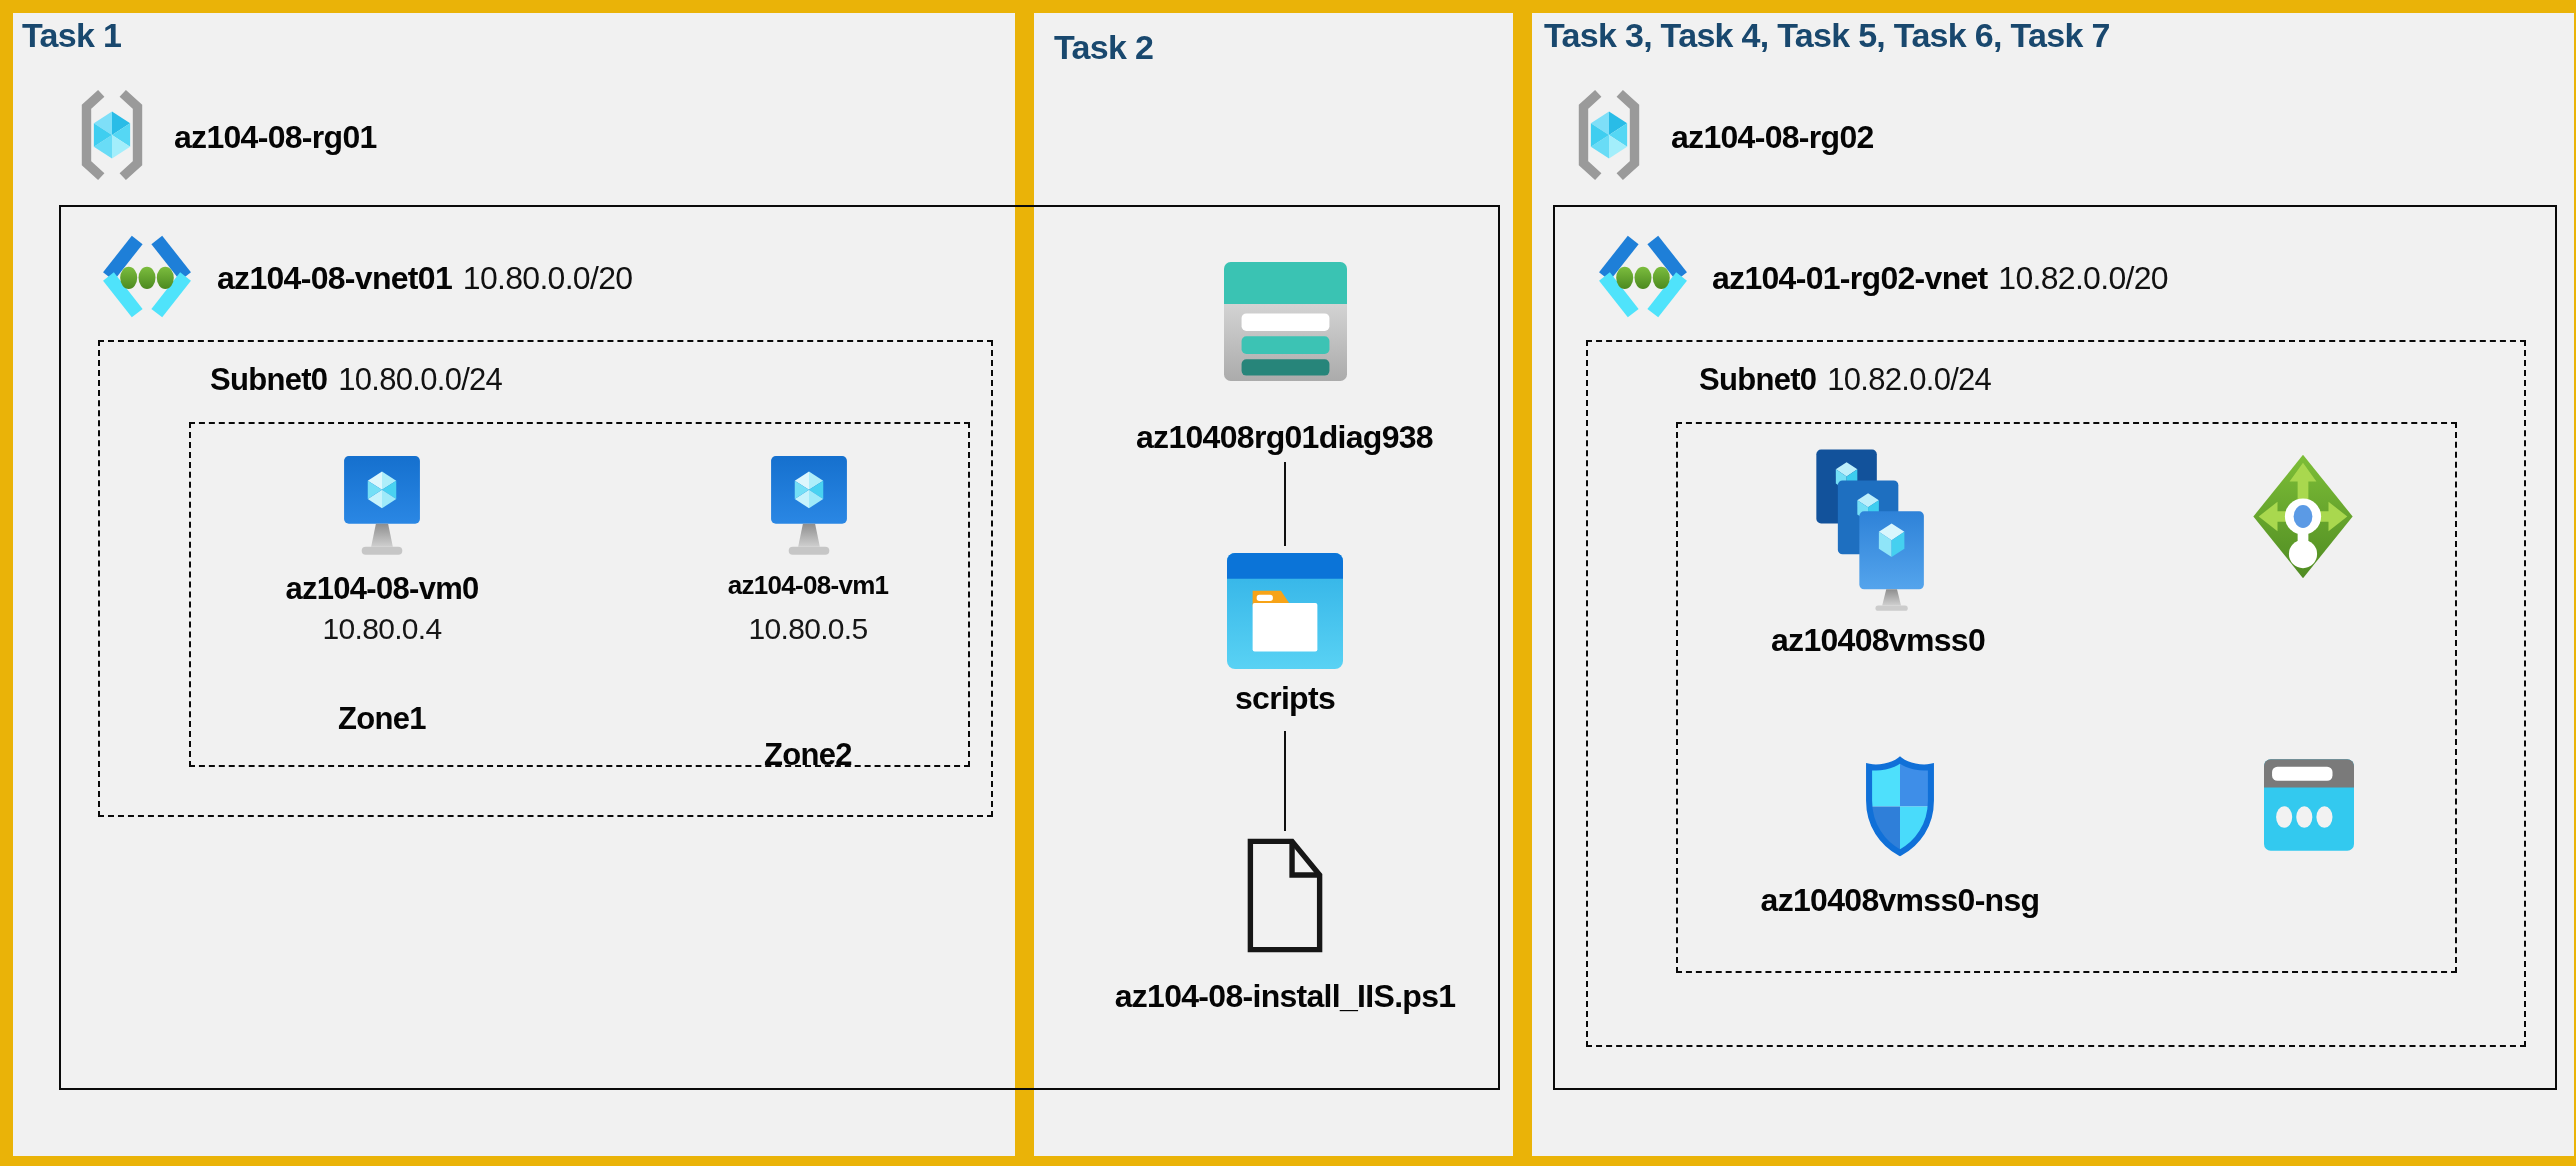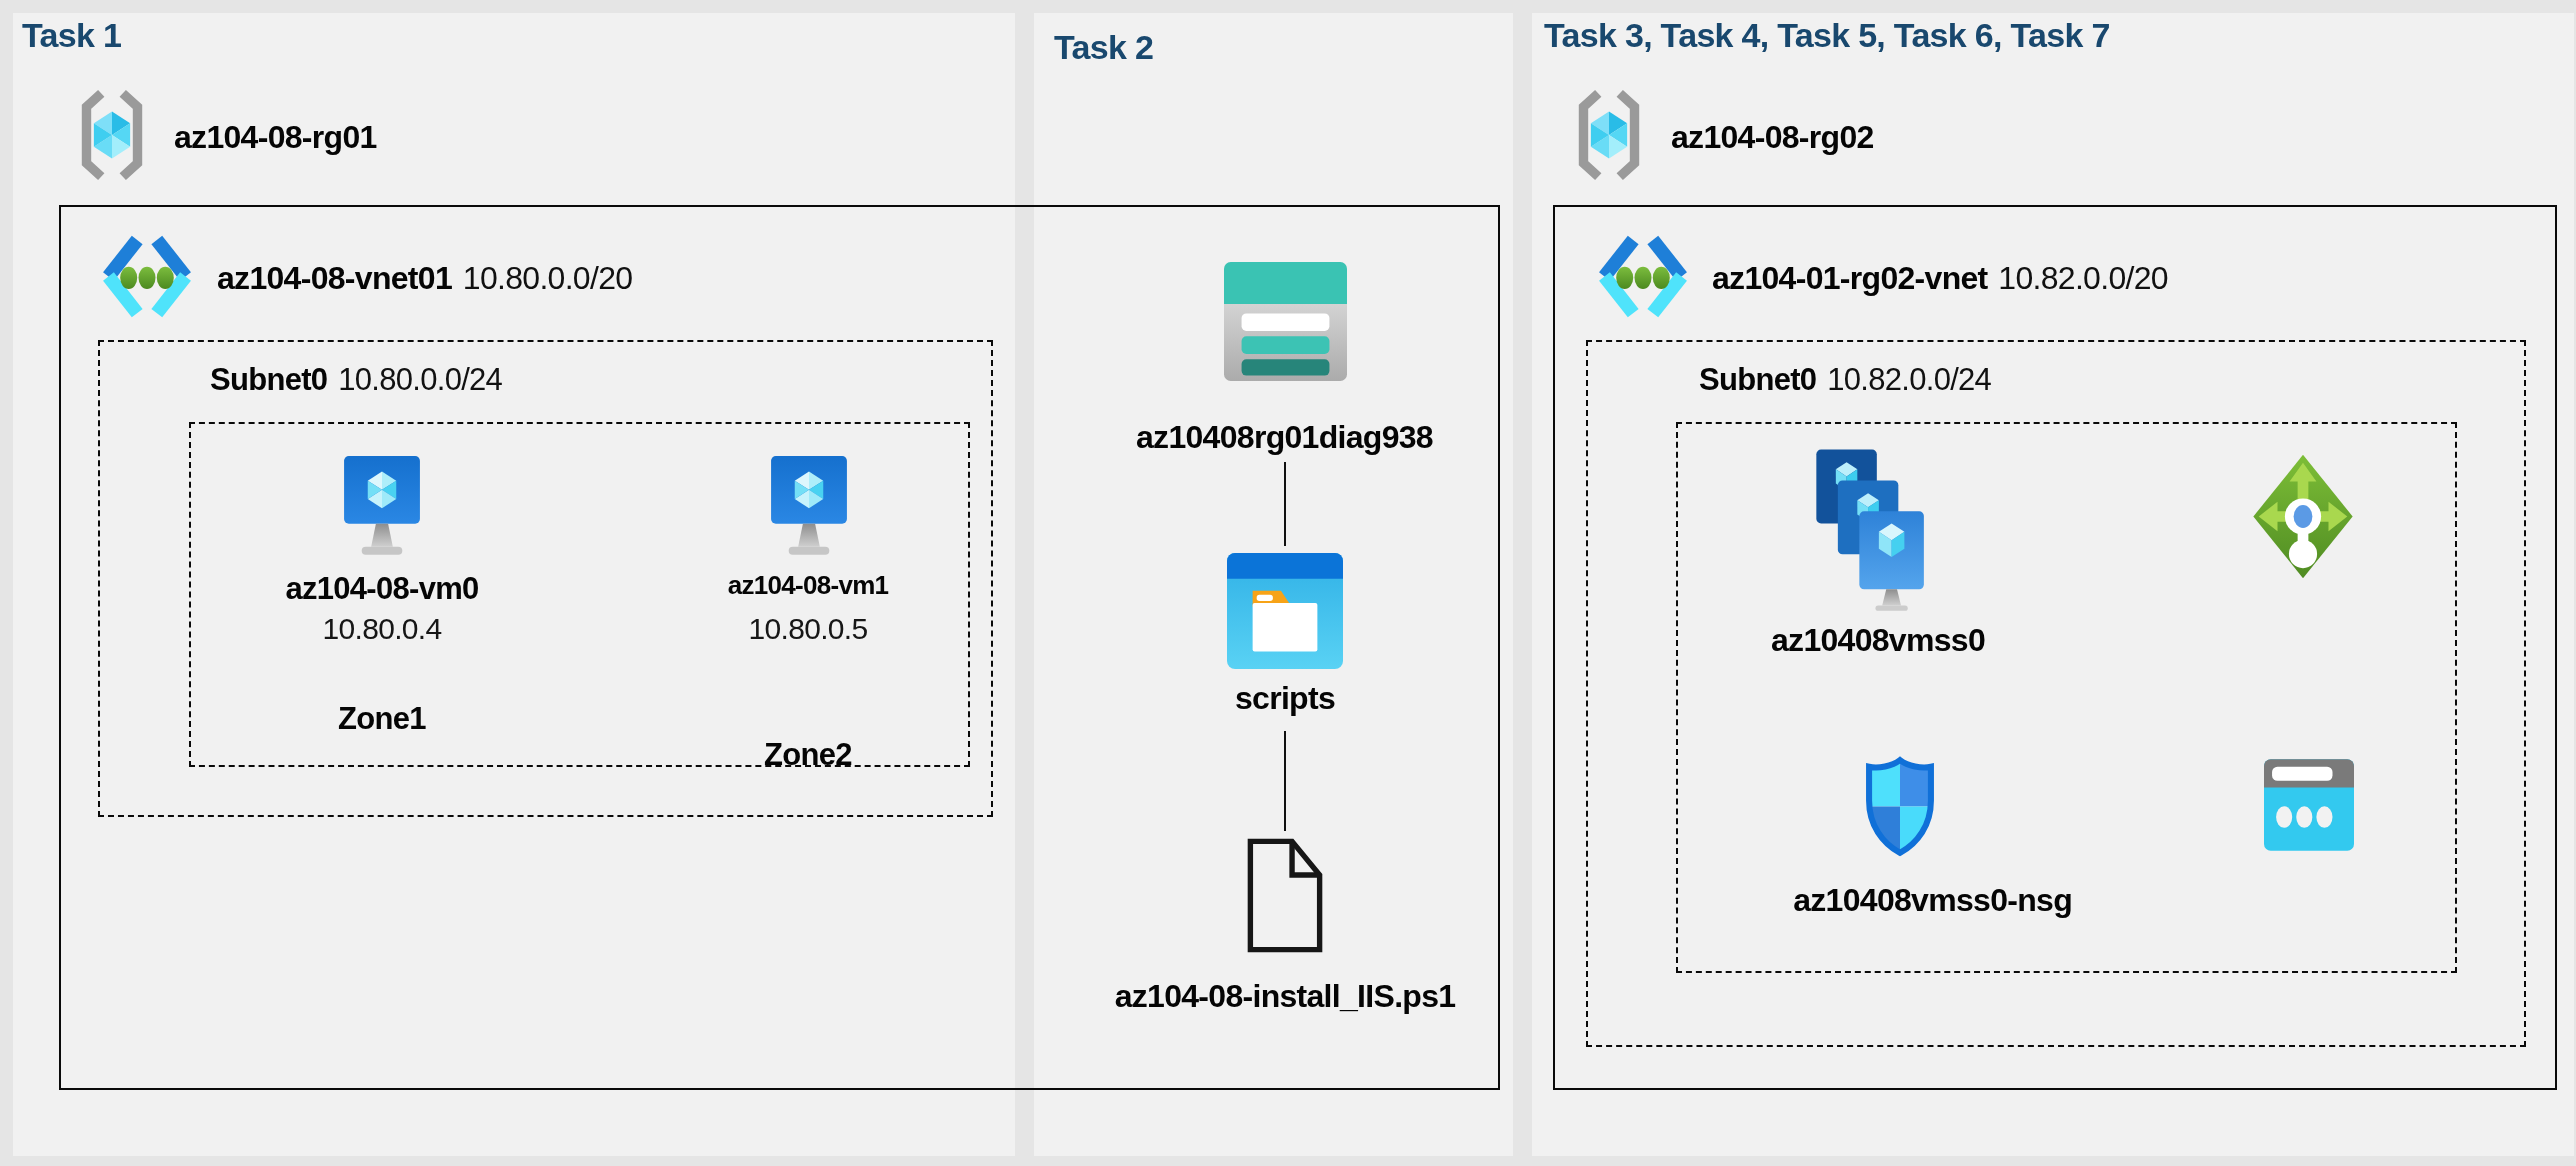--- a/index.html
+++ b/index.html
@@ -1,16 +1,16 @@
 <!DOCTYPE html>
 <html style="font-size:10.8px"><head>
 <meta charset="utf-8">
 <style>
   html,body{margin:0;padding:0;background:#ffffff;}
-  #page{position:relative;width:2576px;height:1166px;background:#e5e5e5;
+  #page{position:relative;width:2576px;height:1166px;background:#eab308;
         font-family:"Liberation Sans",sans-serif;overflow:hidden;}
   .panel{position:absolute;top:13px;height:1143px;background:#F1F1F1;}
   #panel1{left:13px;width:1002px;}
   #panel2{left:1034px;width:479px;}
   #panel3{left:1532px;width:1042px;}
   .task-title{position:absolute;font-size:34px;font-weight:700;color:#19486E;
               letter-spacing:-0.7px;white-space:nowrap;line-height:1;}
   #title1{left:22px;top:17.5px;}
   #title2{left:1054px;top:30px;}
   #title3{left:1544px;top:17.5px;}
@@ -289,21 +289,21 @@
         </defs>
       <g clip-path="url(#clipShield)">
         <rect x="0" y="0" width="58" height="75" fill="#4EE0FC"></rect>
         <rect x="58" y="0" width="58" height="75" fill="#3E8EE8"></rect>
         <rect x="0" y="75" width="58" height="80" fill="#2F7FD9"></rect>
         <rect x="58" y="75" width="58" height="80" fill="#49DBFB"></rect>
       </g>
       <path d="M58 6 C46 15 26 19 12 16 L12 66 C12 103 32 130 58 144 C84 130 104 103 104 66 L104 16 C90 19 70 15 58 6 Z" fill="none" stroke="#1070D8" stroke-width="9"></path>
     </svg>
   </div>
-  <div class="res-label center" style="left:1728px;top:882px;width:344px;text-align:right;">az10408vmss0-nsg</div>
+  <div class="res-label center" style="left:1728px;top:882px;width:344px;">az10408vmss0-nsg</div>
 
   <div class="icon" style="left:2264px;top:759px;width:90px;height:92px;">
     <svg viewBox="0 0 134 136">
       <rect width="134" height="136" rx="10" fill="#33C9EF"></rect>
       <path d="M0 42 V10 A10 10 0 0 1 10 0 H124 A10 10 0 0 1 134 10 V42 Z" fill="#7A7A7A"></path>
       <rect x="12" y="11" width="90" height="21" rx="8" fill="#FFFFFF"></rect>
       <ellipse cx="30" cy="86" rx="12" ry="16" fill="#F2F2F2"></ellipse>
       <ellipse cx="60" cy="86" rx="12" ry="16" fill="#F2F2F2"></ellipse>
       <ellipse cx="90" cy="86" rx="12" ry="16" fill="#F2F2F2"></ellipse>
     </svg>

